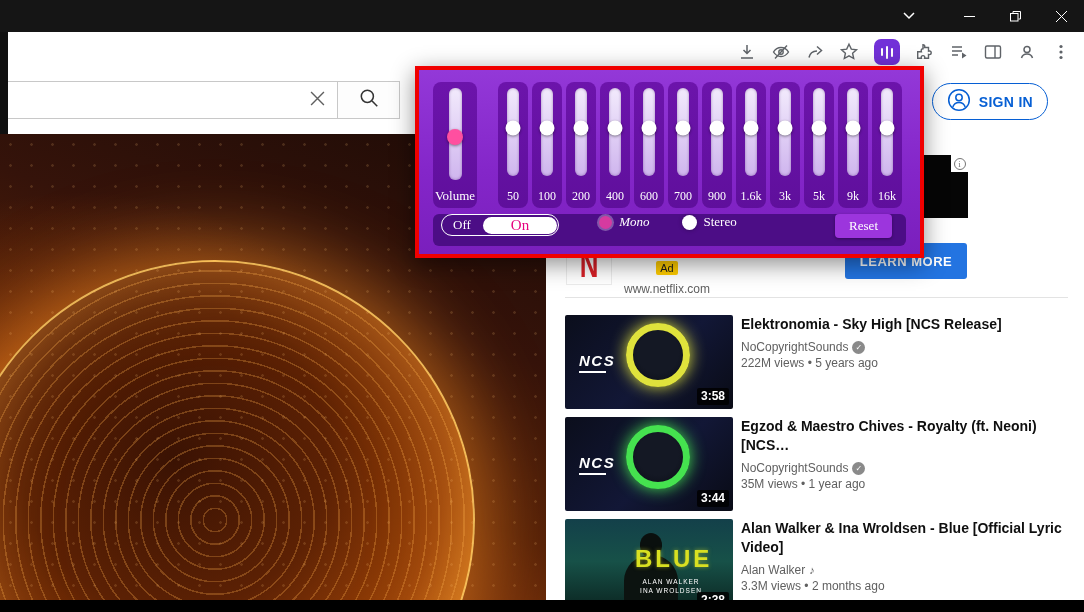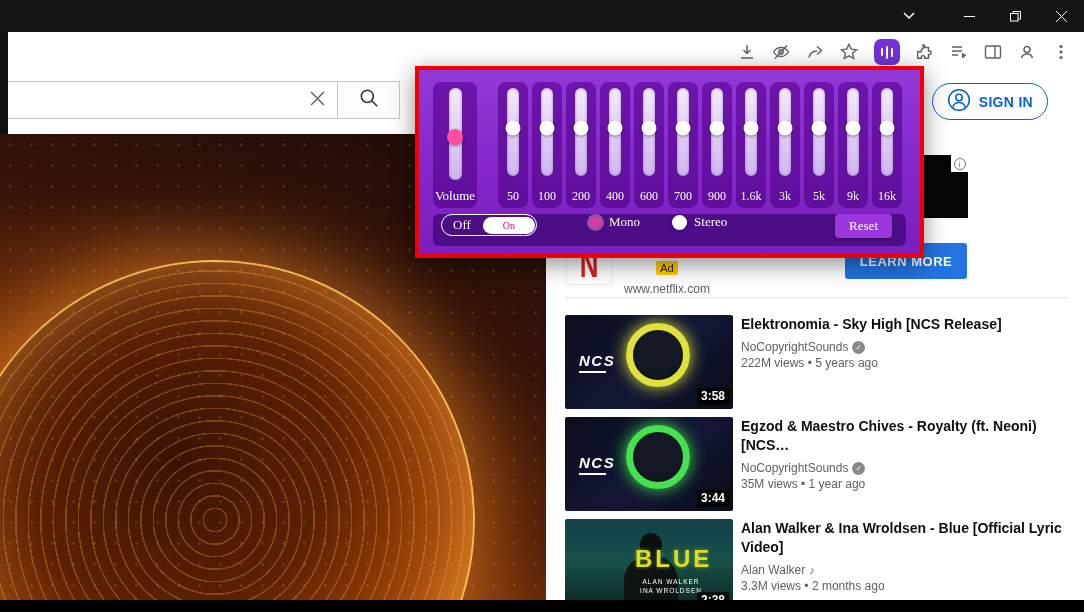--- a/index.html
+++ b/index.html
@@ -166,25 +166,25 @@
   .slider-label { font-size:12px; color:#fff; }
   .eq-vol .slider-label { font-size:13px; }
 
   .eq-controls {
     position:absolute; left:14px; right:14px; bottom:8px; height:32px; border-radius:6px;
     background:#4c0d86; display:flex; align-items:flex-start; padding:0 8px;
   }
   .toggle { display:flex; align-items:center; height:22px; border:1.5px solid #fff; border-radius:12px; overflow:hidden; }
   .toggle-off { padding:0 11px; font-size:13px; color:#fff; display:flex; align-items:center; height:100%; }
   .toggle-on {
-    margin:1px; padding:0 20px; height:17px; background:#fff; color:#e6007e;
-    border-radius:9px; font-size:10px; display:flex; align-items:center;
+    margin:1px; padding:0 28px; height:17px; background:#fff; color:#e6007e;
+    border-radius:9px; font-size:15px; display:flex; align-items:center;
   }
   .radio-group { display:flex; align-items:center; gap:7px; }
-  .rg-mono { margin-left:52px; }
+  .rg-mono { margin-left:40px;font-style:italic; }
   .rg-stereo { margin-left:32px; }
   .radio { border-radius:50%; display:inline-block; }
   .radio-mono { width:13px; height:13px; background:#d63aa0; box-shadow:0 0 0 2px rgba(255,255,255,.3); }
   .radio-stereo { width:15px; height:15px; background:#fff; box-shadow:0 0 4px rgba(0,0,0,.35); }
   .radio-label { font-size:13px; color:#fff; }
   .reset-btn {
     margin-left:auto; margin-right:6px; padding:4px 14px; border:none; border-radius:4px;
     background:#9c35dd; color:#fff; font-size:13px; font-family:"Liberation Serif",serif;
     box-shadow:0 1px 3px rgba(0,0,0,.35); cursor:pointer;
   }

